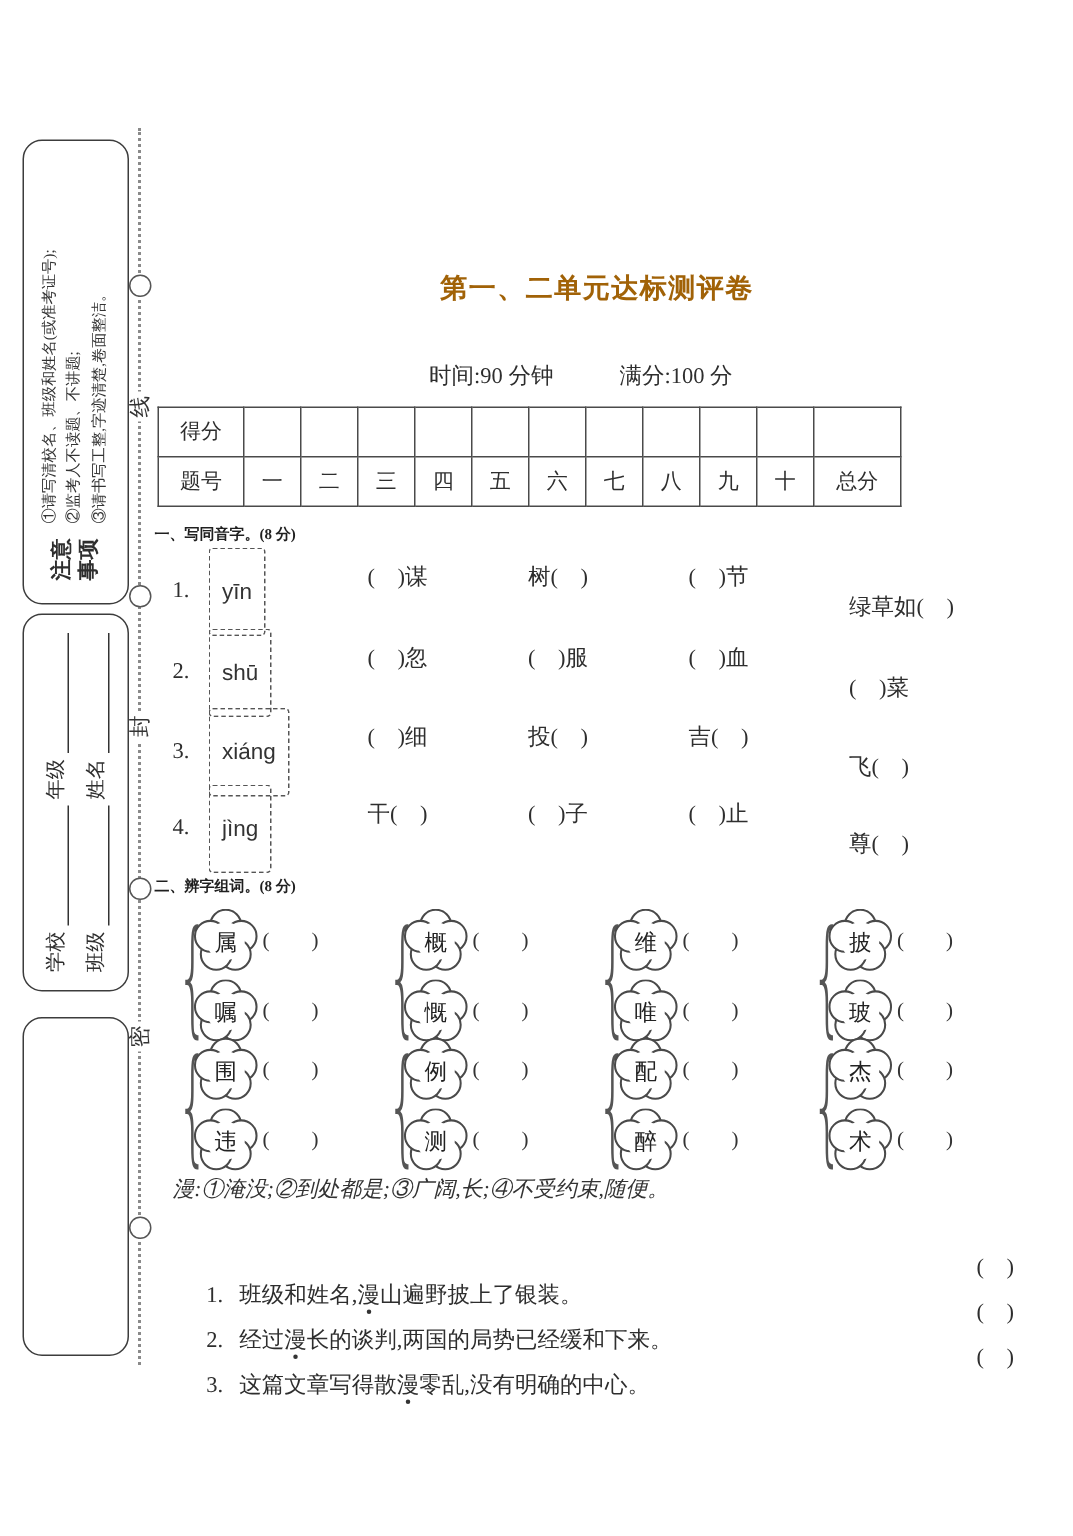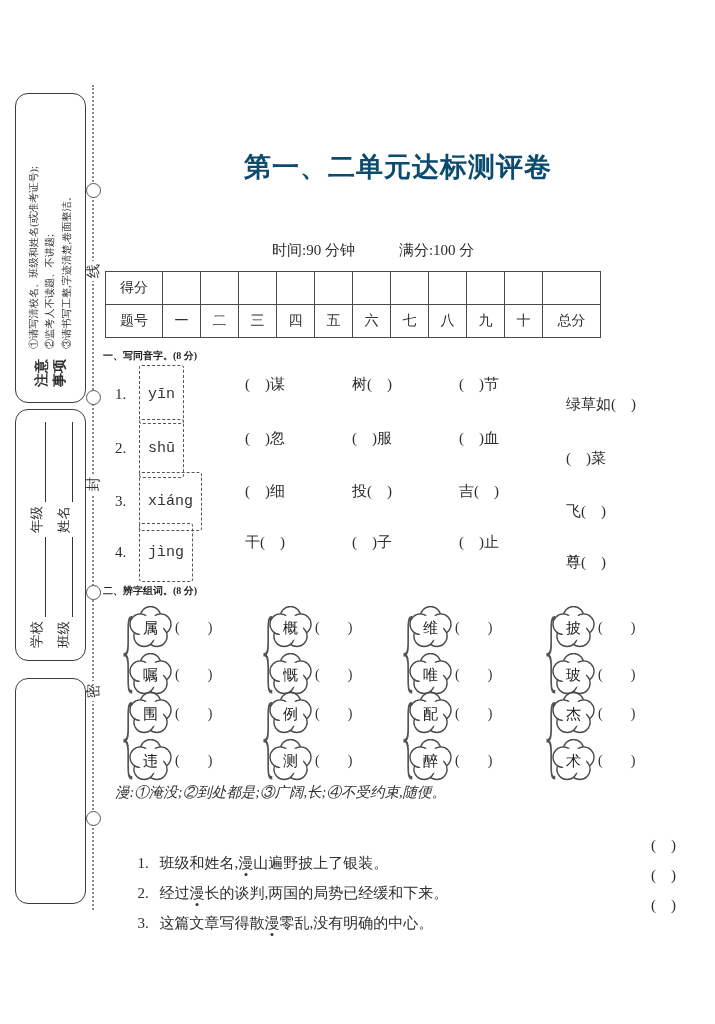--- a/index.html
+++ b/index.html
@@ -21,34 +21,34 @@
                   width:34px;margin-right:7px;flex-shrink:0;}
   .notice-items{flex:1;font-size:10.2px;line-height:1.6;color:#333;white-space:nowrap;}
   .fields-inner{width:250px;height:69px;transform:translateY(250px) rotate(-90deg);
                 display:flex;flex-direction:column;justify-content:space-evenly;
                 padding:4px 12px;box-sizing:border-box;font-size:13.5px;}
   .field-row{display:flex;align-items:flex-end;gap:4px;}
   .field-label{white-space:nowrap;}
   .blank{flex:1;border-bottom:1.2px solid #333;height:14px;min-width:36px;}
   
   .main{position:absolute;left:103px;top:0;width:590px;height:1024px;}
-  .doc-title{position:absolute;top:149px;left:0;width:100%;text-align:center;
-             font-size:27px;font-weight:bold;letter-spacing:1px;color:#0c4a6e;}
-  .meta-row{position:absolute;top:241px;left:169px;display:flex;gap:44px;font-size:15px;}
+  .doc-title{position:absolute;top:180px;left:0;width:100%;text-align:center;
+             font-size:18px;font-weight:bold;letter-spacing:1px;color:#a16207;}
+  .meta-row{position:absolute;top:241px;left:183px;display:flex;gap:44px;font-size:15px;}
   table.score-table{position:absolute;top:271px;left:2px;border-collapse:collapse;}
   table.score-table td{border:1.2px solid #4a4a4a;height:32px;text-align:center;
                        font-size:14px;padding:0;}
   td.c-first{width:56px;} td.c-mid{width:37px;} td.c-last{width:57px;}
   .sec-heading{position:absolute;left:0;font-size:10px;font-weight:bold;color:#1f1f1f;white-space:pre;}
   
   .s1-row{position:absolute;left:12px;width:566px;height:40px;display:flex;align-items:center;}
   .q-head{width:130px;display:flex;align-items:center;flex-shrink:0;}
   .q-num{width:24px;font-size:15px;}
   .pinyin-box{border:1.6px dashed #555;border-radius:3px;padding:20px 8px;font-size:15px;
-              font-family:Liberation Mono, monospace;color:#333;}
+              font-family:Liberation Sans, sans-serif;color:#333;}
   .s1-items{flex:1;display:flex;}
   .s1-item{width:107px;font-size:15px;white-space:pre;}
   .s1-item:last-child{width:auto;margin-top:20px;}
   
   .s2-group{position:absolute;left:10px;width:578px;display:grid;
             grid-template-columns:140px 140px 143px 155px;}
   .pair-cell{display:flex;align-items:center;}
   .brace{width:16px;flex-shrink:0;font-family:"DejaVu Sans",sans-serif;font-size:84px;
          color:#555;transform:scaleX(.4);line-height:90px;font-weight:200;}
   .brace::before{content:'{';}

